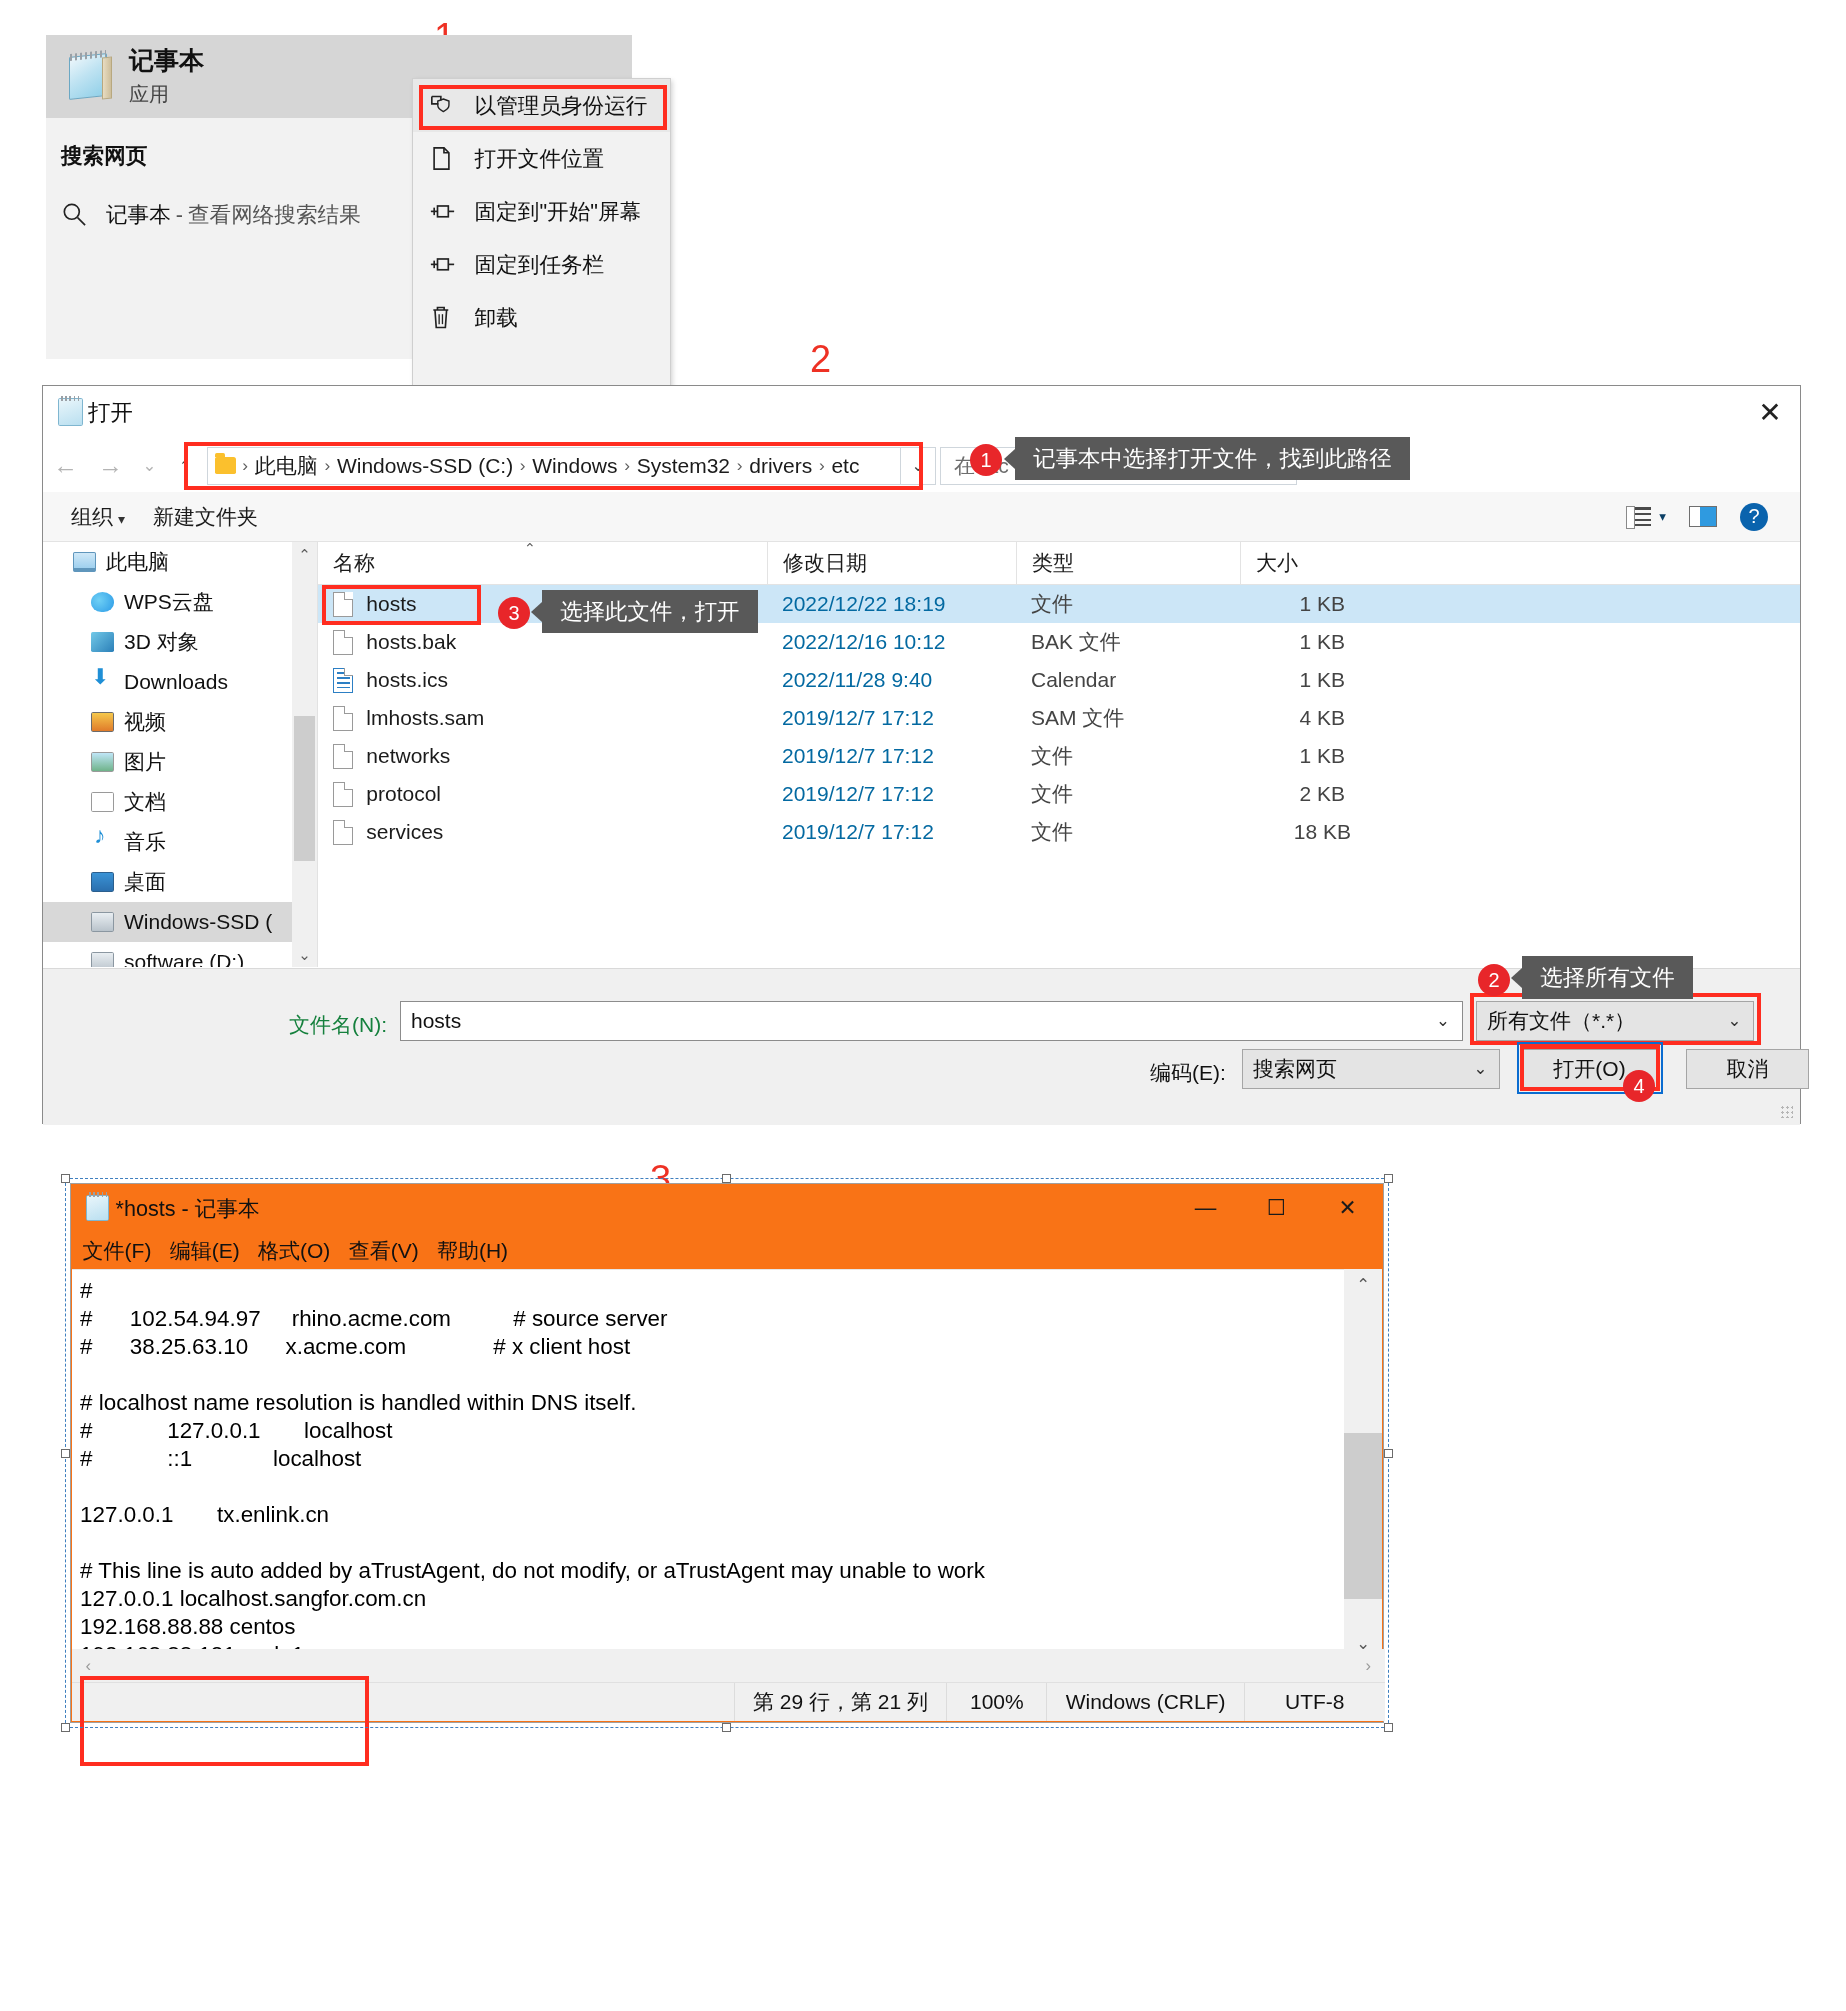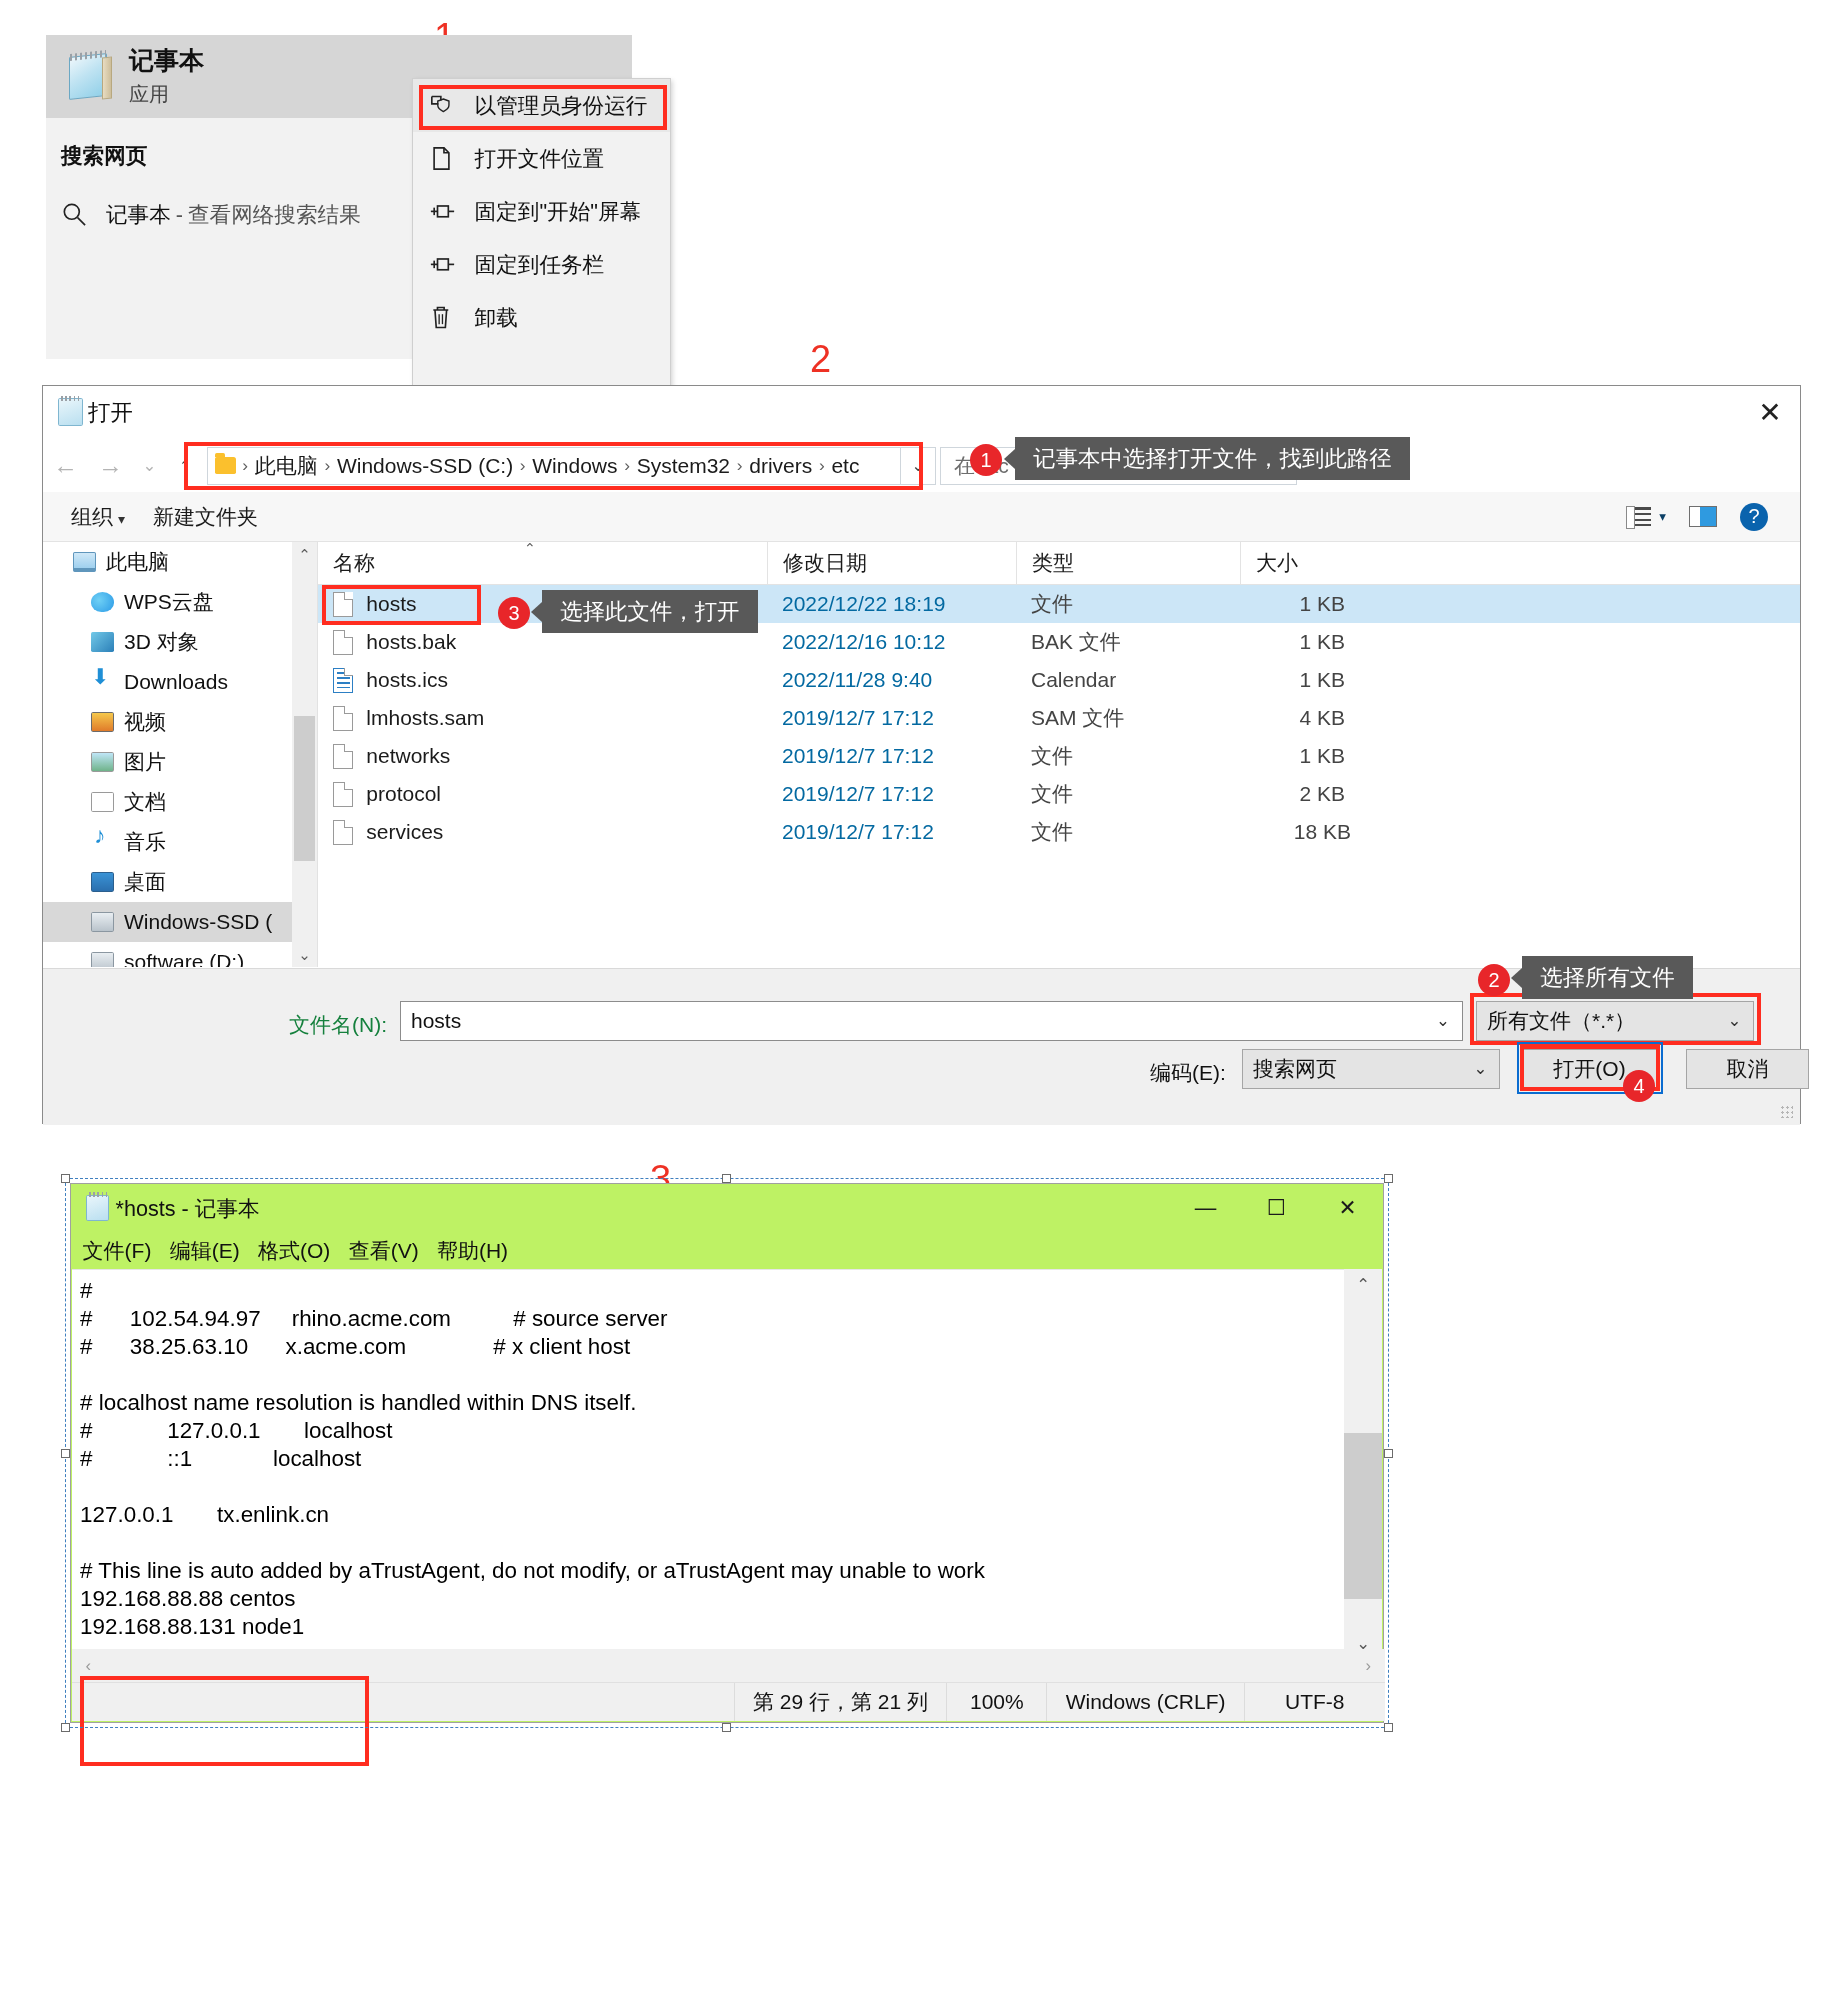--- a/index.html
+++ b/index.html
@@ -326,21 +326,21 @@
   }
   .badge {
     position: absolute; width: 32px; height: 32px; border-radius: 50%;
     background: #e8262a; color: #fff; font-size: 20px;
     display: flex; align-items: center; justify-content: center;
   }
 
   
   #notepad {
     position: absolute; left: 70px; top: 1183px; width: 1314px; height: 540px;
-    background: #bef264; border: 0.8px solid #a0a0a0;
+    background: #f97316; border: 0.8px solid #a0a0a0;
   }
   .npad-sel {
     position: absolute; left: 65px; top: 1178px; width: 1324px; height: 550px;
     border: 1.7px dashed #3f7fbf; pointer-events: none;
   }
   .npad-handle {
     position: absolute; width: 9.1px; height: 9.1px; background: #fff;
     border: 0.8px solid #6b6b6b;
   }
   .np-titlebar {
@@ -767,20 +767,21 @@
       <div class="np-line">#      102.54.94.97     rhino.acme.com          # source server</div>
       <div class="np-line">#      38.25.63.10      x.acme.com              # x client host</div>
       <div class="np-line">&nbsp;</div>
       <div class="np-line"># localhost name resolution is handled within DNS itself.</div>
       <div class="np-line">#            127.0.0.1       localhost</div>
       <div class="np-line">#            ::1             localhost</div>
       <div class="np-line">&nbsp;</div>
       <div class="np-line">127.0.0.1       tx.enlink.cn</div>
       <div class="np-line">&nbsp;</div>
       <div class="np-line"># This line is auto added by aTrustAgent, do not modify, or aTrustAgent may unable to work</div>
+      <div class="np-line">127.0.0.1 localhost.sangfor.com.cn</div>
       <div class="np-line">192.168.88.88 centos</div>
       <div class="np-line">192.168.88.131 node1</div>
 
     </div>
 
     <div class="np-vscroll">
       <div class="a">⌃</div>
       <div class="thumb"></div>
       <div class="a" style="position:absolute;bottom:0;left:0;width:100%;">⌄</div>
     </div>

